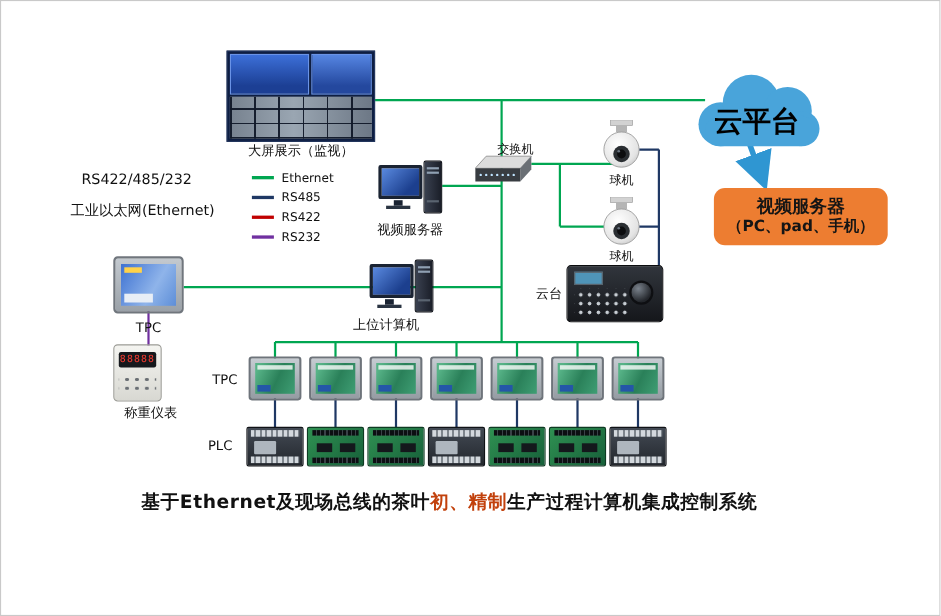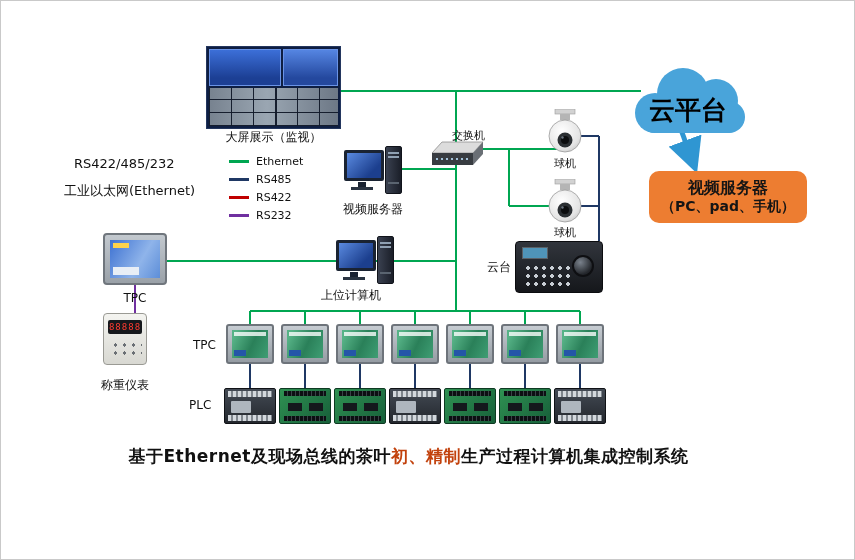--- a/index.html
+++ b/index.html
@@ -211,21 +211,21 @@
 
   <div class="abs tpc-main" style="left:102px;top:232px;">
     <div class="tpc-screen"></div>
   </div>
   <div class="abs lbl" style="left:102px;top:290px;width:64px;text-align:center;">TPC</div>
 
   <div class="abs weigh" style="left:102px;top:312px;">
     <div class="weigh-display">88888</div>
     <div class="weigh-keys"></div>
   </div>
-  <div class="abs lbl" style="left:88px;top:376px;width:72px;text-align:center;">称重仪表</div>
+  <div class="abs lbl" style="left:88px;top:366px;width:72px;text-align:right;">称重仪表</div>
 
   <div class="abs lbl" style="left:486px;top:258px;">云台</div>
   <div class="abs ptz" style="left:514px;top:240px;">
     <div class="ptz-screen"></div>
     <div class="ptz-keys"></div>
     <div class="ptz-joystick"></div>
   </div>
 
   <div class="abs lbl" style="left:192px;top:337px;">TPC</div>
   <div class="abs tpc-s" style="left:225px;top:323px;">

